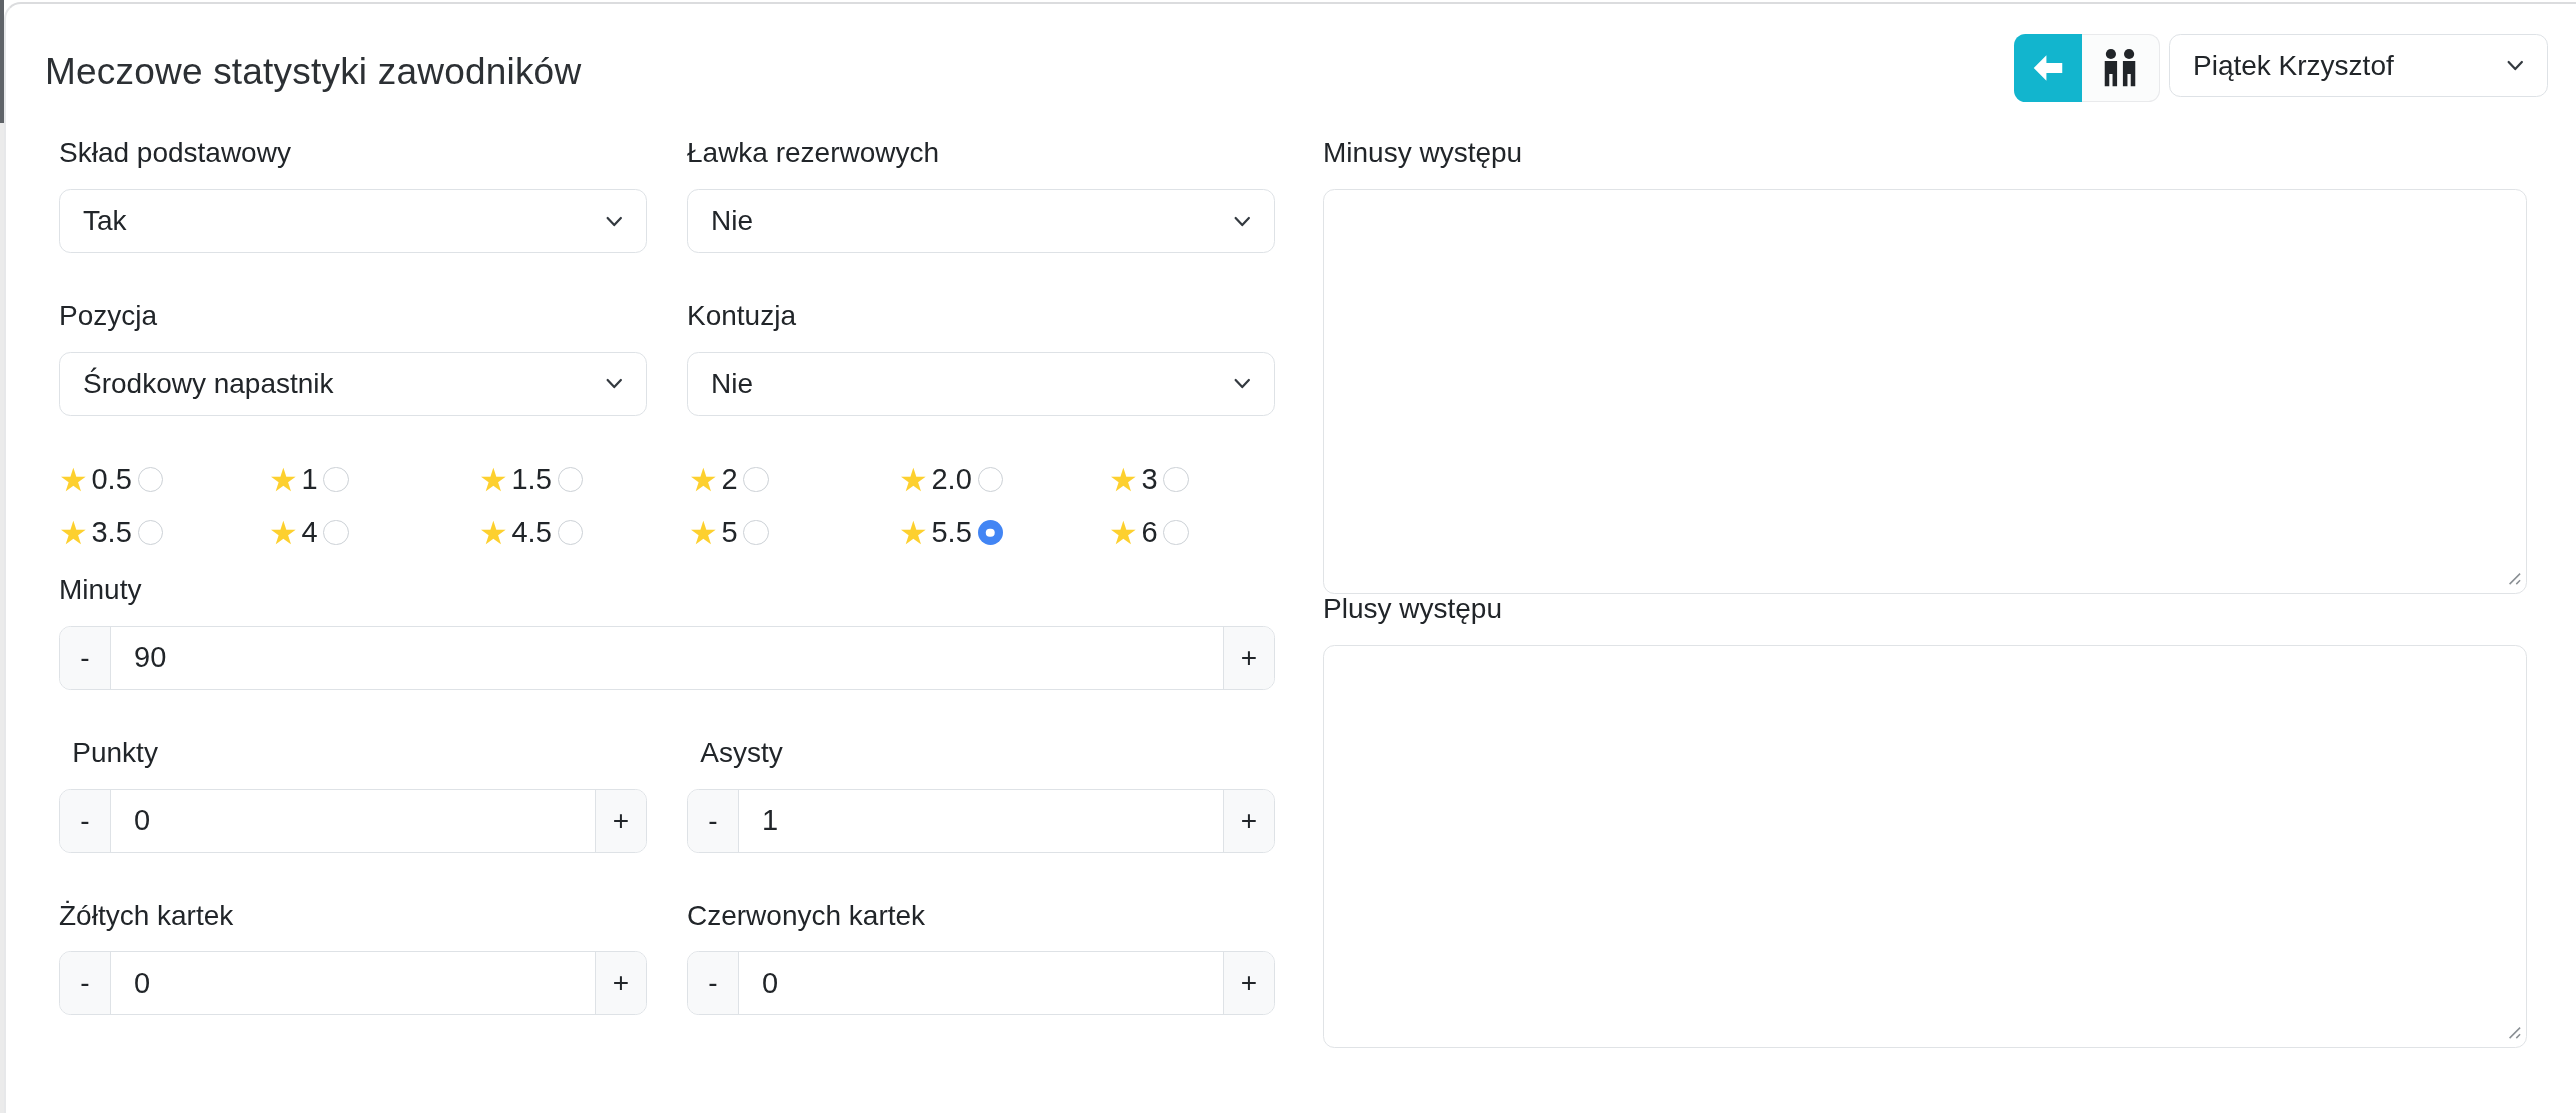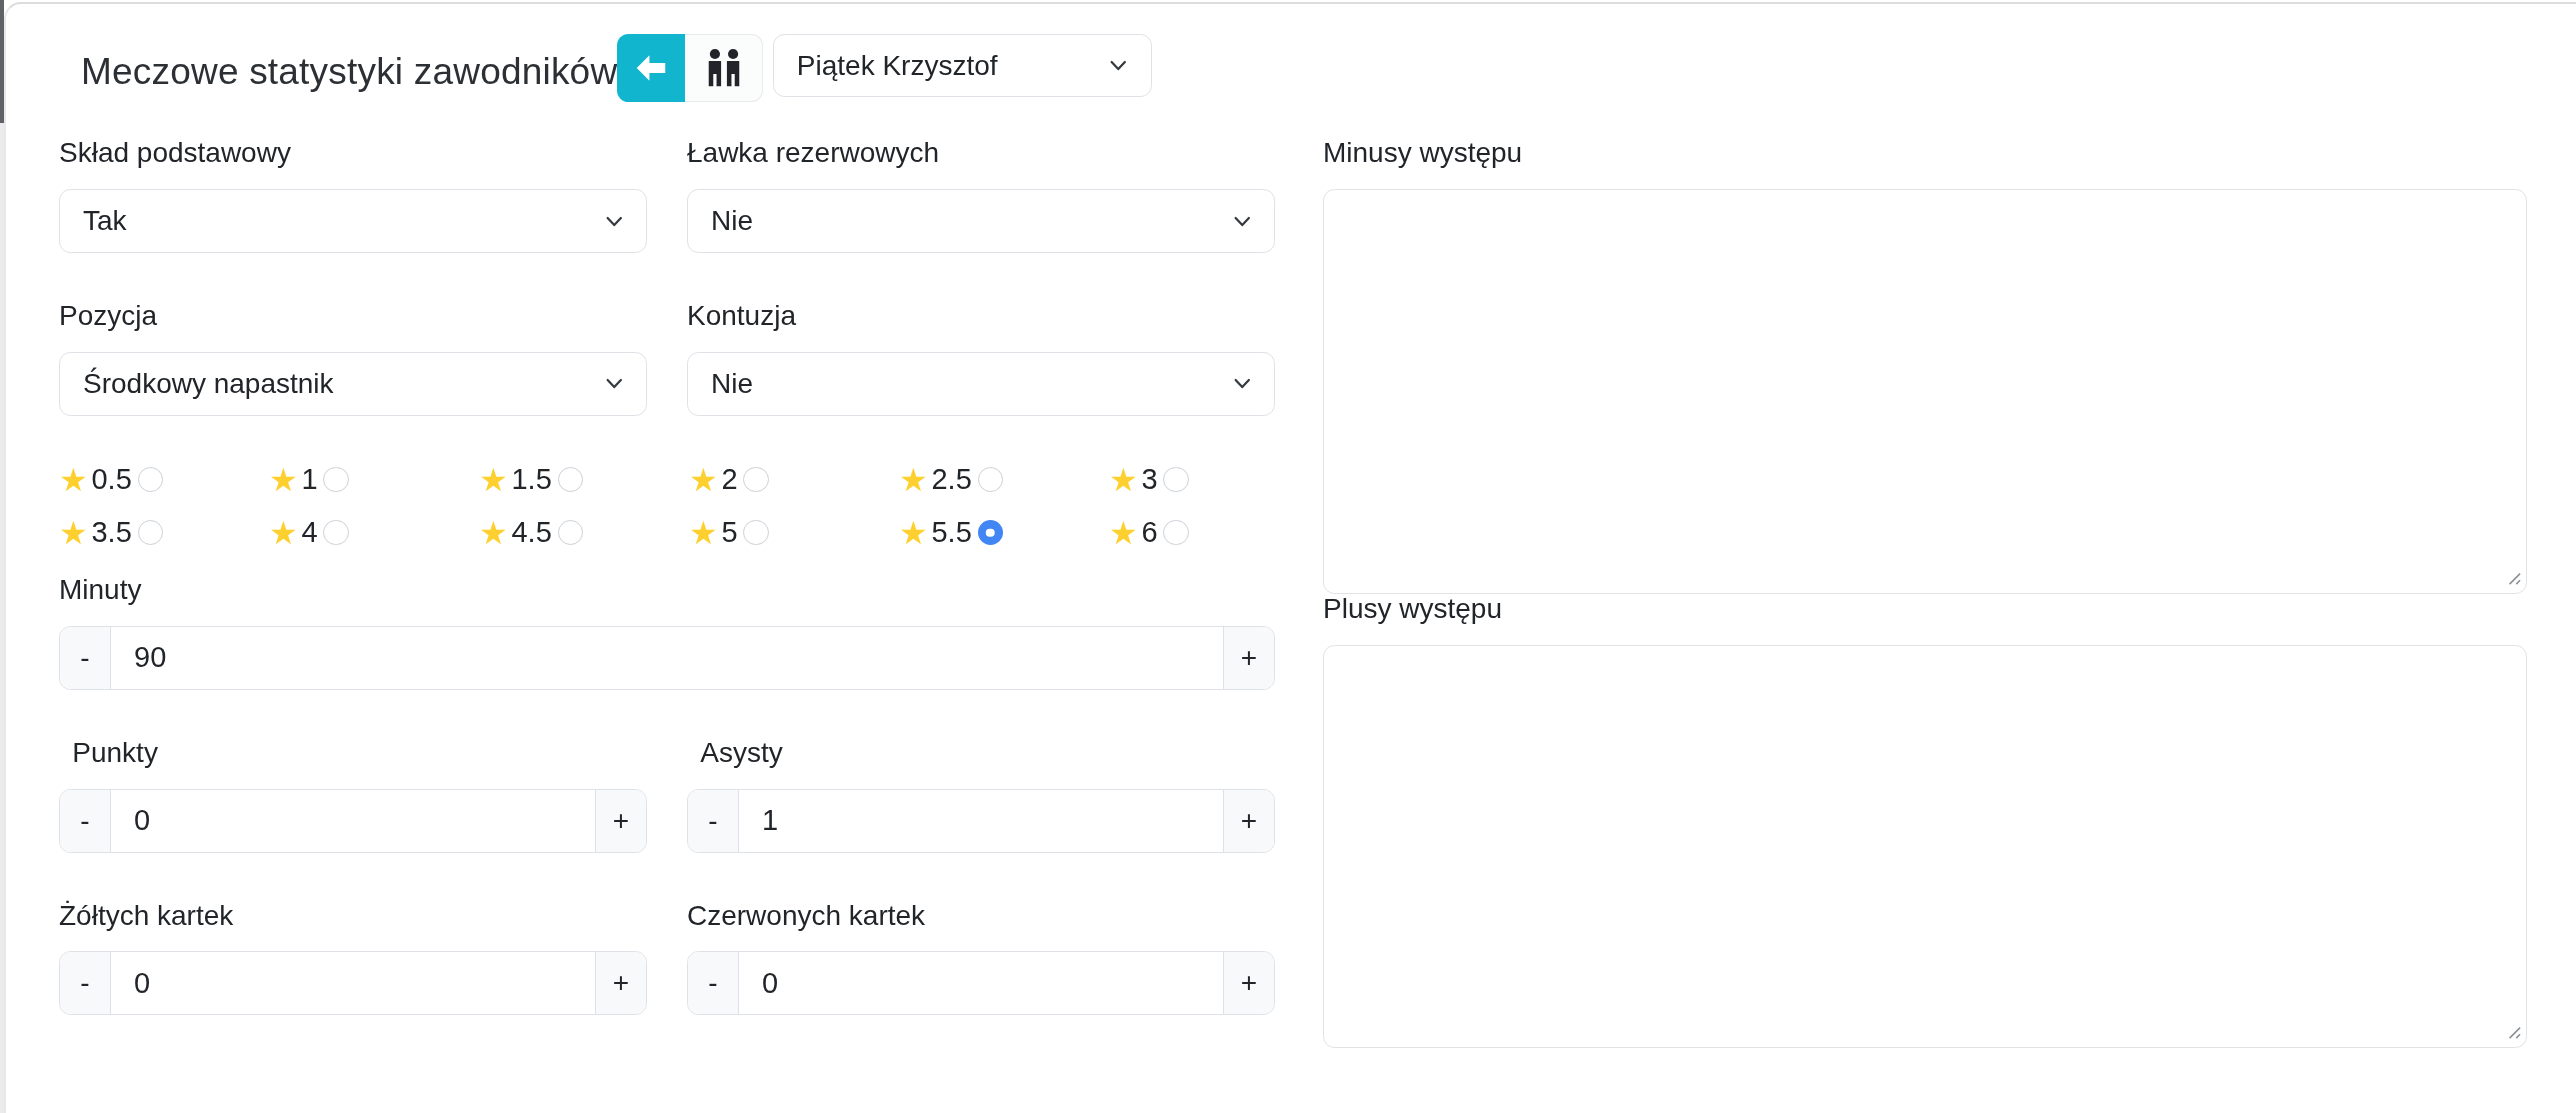--- a/index.html
+++ b/index.html
@@ -13,21 +13,21 @@
   
   .frame {
     position:absolute; top:1.9px; left:3.8px; right:0; bottom:-38px;
     border-top:2.8px solid #dbdcde; border-left:2.8px solid #e7e8ea;
     border-top-left-radius:17px; pointer-events:none;
   }
   .scroll-thumb { position:absolute; left:0; top:0; width:3.8px; height:123px; background:#5f6368; }
   .scroll-track { position:absolute; left:0; top:123px; width:3.8px; bottom:0; background:#ebebeb; }
 
   
-  .header { display:flex; align-items:flex-start; padding:34px 28px 0 45px;margin-left:36px; }
+  .header { display:flex; justify-content:space-between; align-items:flex-start; padding:34px 28px 0 45px; }
   .page-title { font-size:37px; font-weight:400; color:#2c3034; margin-top:17px; letter-spacing:0.2px; }
   .header-actions { display:flex; align-items:flex-start; }
   .btn-group { display:flex; }
   .btn-back {
     width:68px; height:68px; border:none; border-radius:11.4px 0 0 11.4px;
     display:flex; align-items:center; justify-content:center; cursor:pointer;
   }
   .btn-people {
     width:78px; height:68px; background:#fbfcfc; border:1.9px solid #e9eaec; border-left:none;
     border-radius:0 11.4px 11.4px 0; display:flex; align-items:center; justify-content:center; cursor:pointer;
@@ -214,21 +214,21 @@
         <span class="rating-num">1.5</span>
         <span class="radio"></span>
       </div>
       <div class="rating-cell">
         <span class="star" style="color:#fdd02f">★</span>
         <span class="rating-num">2</span>
         <span class="radio"></span>
       </div>
       <div class="rating-cell">
         <span class="star" style="color:#fdd02f">★</span>
-        <span class="rating-num">2.5</span>
+        <span class="rating-num">2.0</span>
         <span class="radio"></span>
       </div>
       <div class="rating-cell">
         <span class="star" style="color:#fdd02f">★</span>
         <span class="rating-num">3</span>
         <span class="radio"></span>
       </div>
       <div class="rating-cell">
         <span class="star" style="color:#fdd02f">★</span>
         <span class="rating-num">3.5</span>

